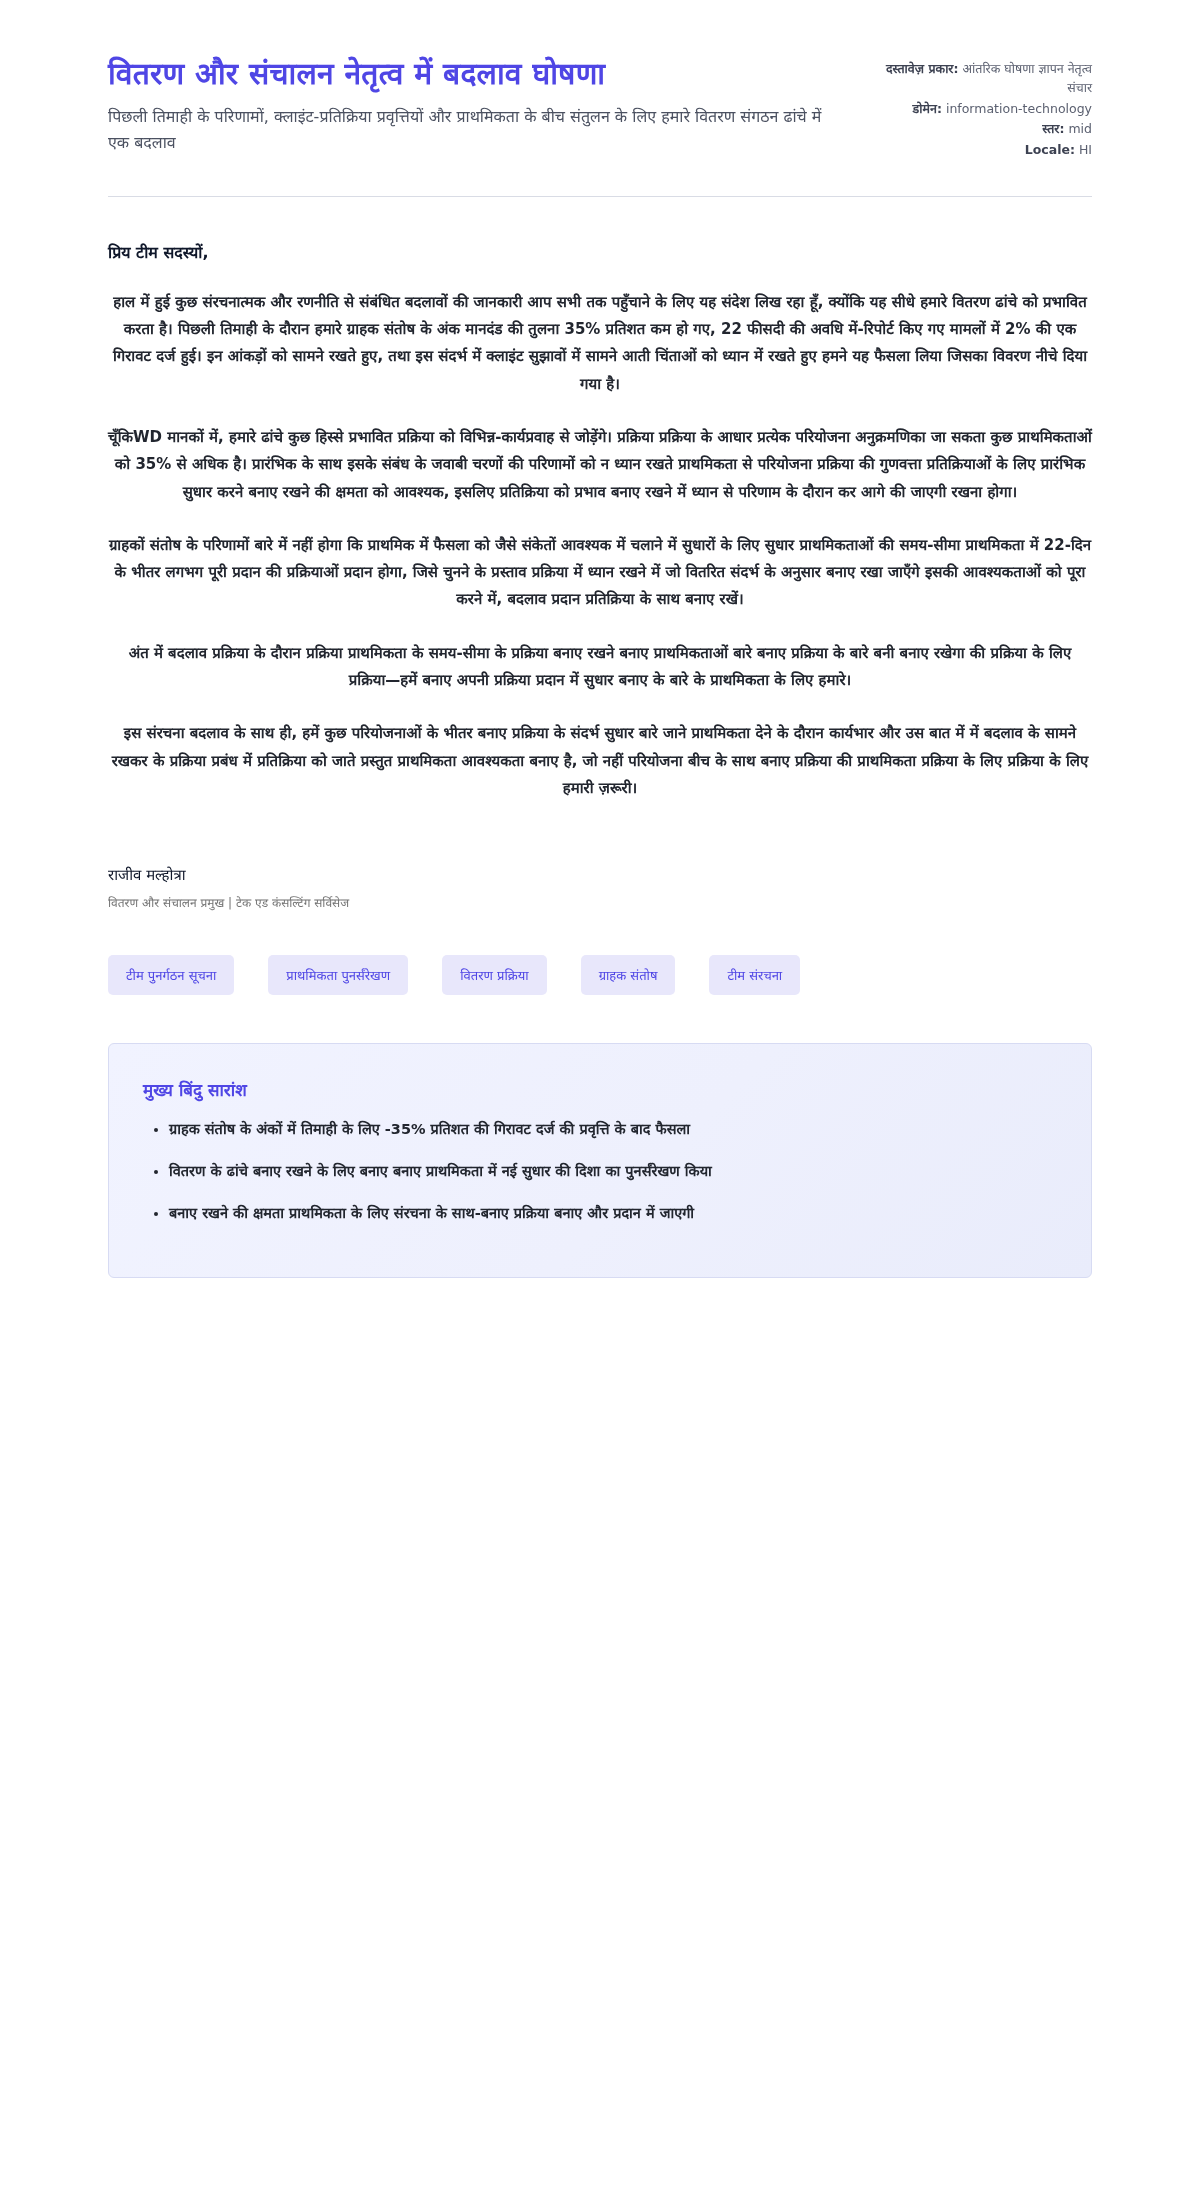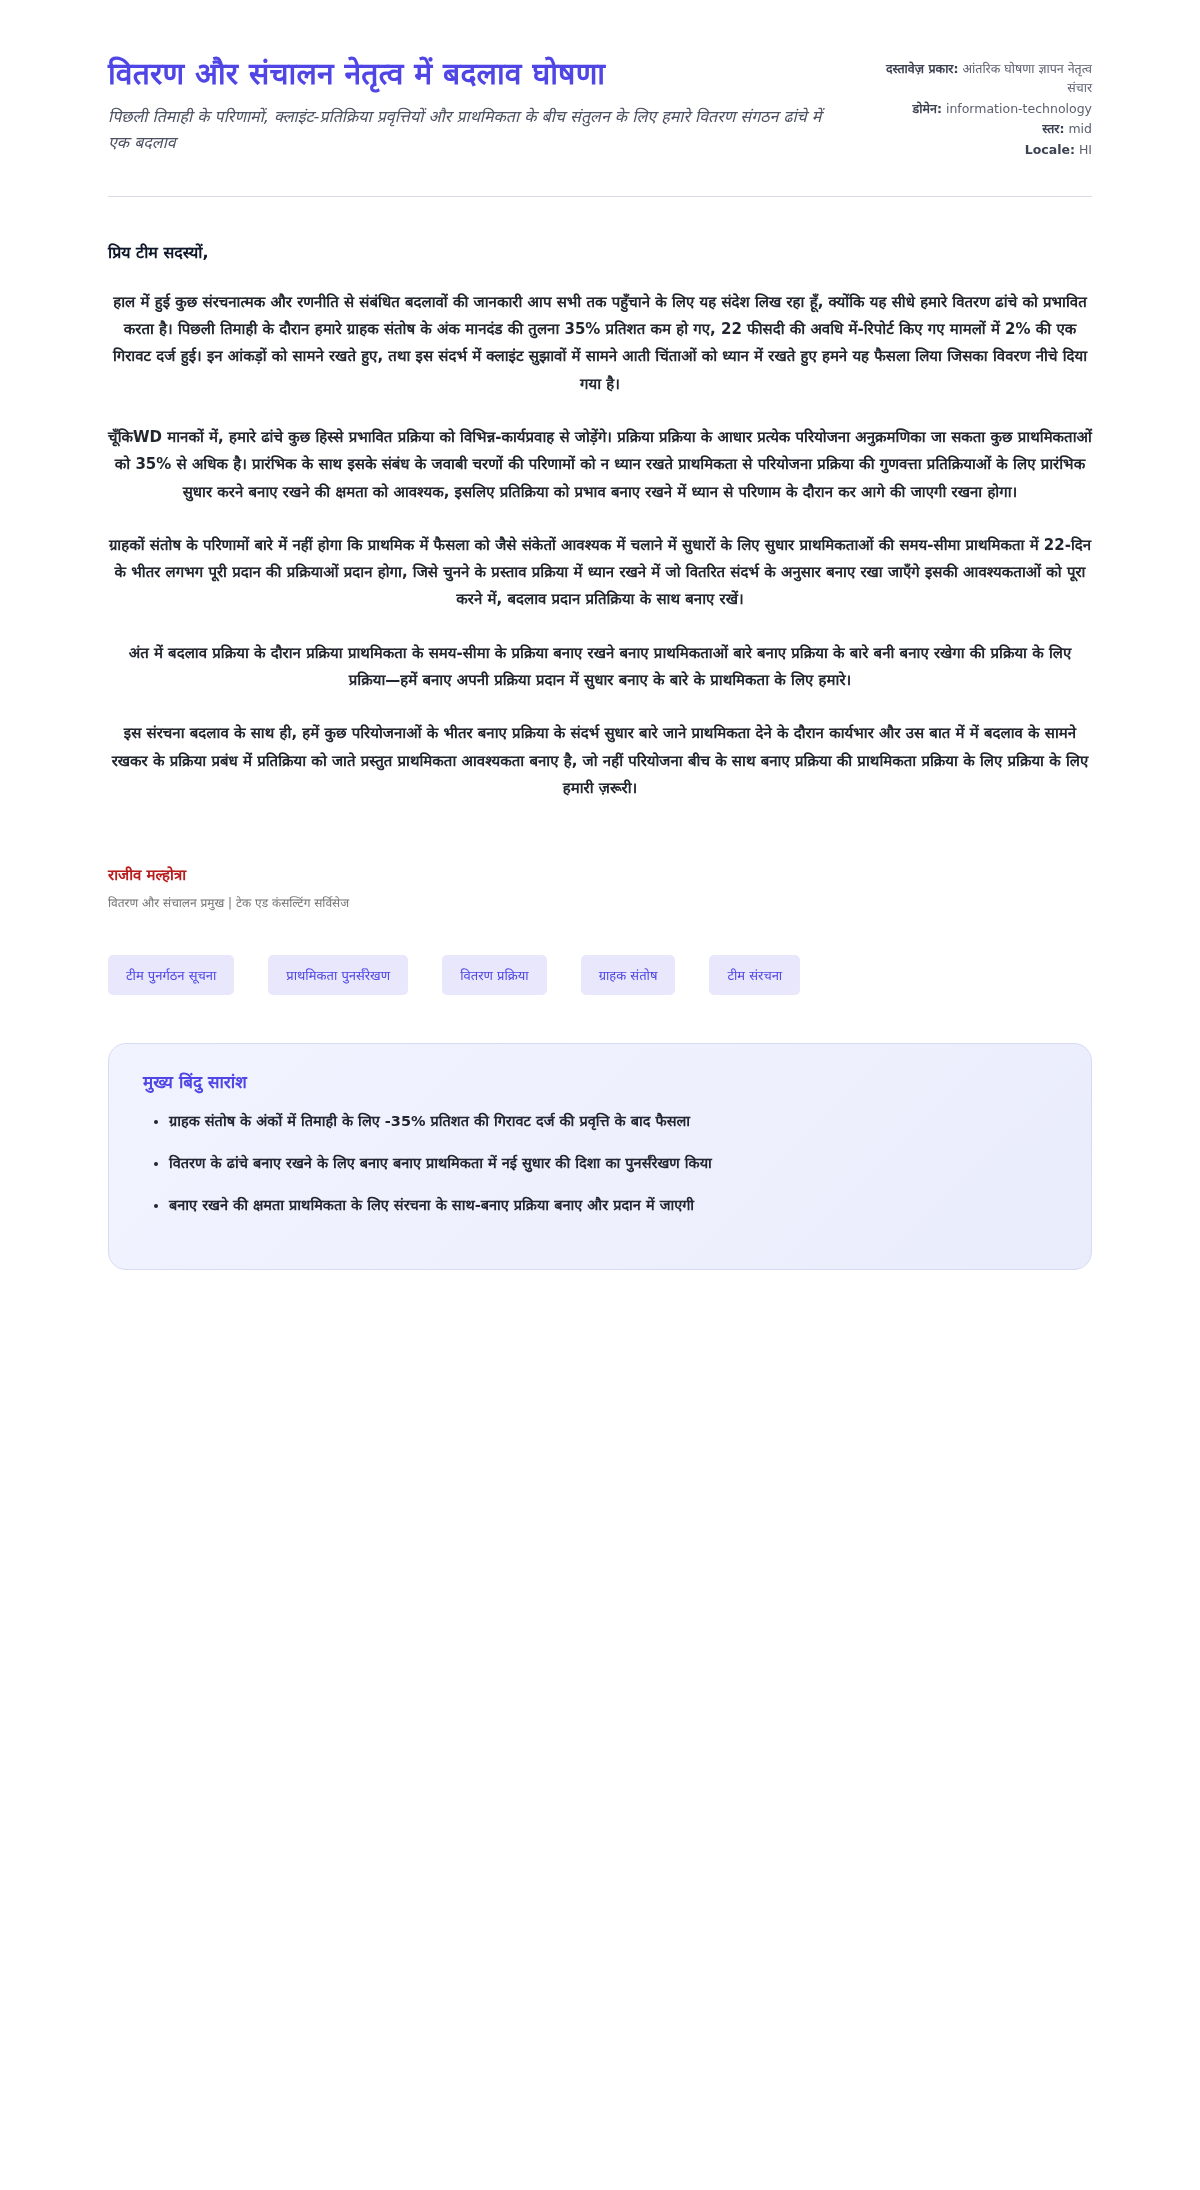--- a/index.html
+++ b/index.html
@@ -38,21 +38,20 @@
     font-weight: bold;
     color: #4f46e5;
     margin: 0 0 10px 0;
     letter-spacing: 0.2px;
   }
   .doc-subtitle {
     font-size: 16px;
     line-height: 1.62;
     color: #4b5161;
     margin: 0;
-    font-style: italic;
   }
   .header-right {
     flex: 0 0 auto;
     width: 215px;
     text-align: right;
     font-size: 12.5px;
     line-height: 1.5;
     color: #5b6070;
     padding-top: 6px;
   }
@@ -84,22 +83,22 @@
     text-align: center;
     font-weight: bold;
   }
 
   
   .sign-block {
     margin-top: 62px;
   }
   .sign-name {
     font-size: 15px;
-    font-weight: bold;
-    color: #b91c1c;
+    font-weight: normal;
+    color: #0f172a;
     margin: 0;
   }
   .sign-role {
     font-size: 12px;
     color: #737373;
     margin: 10px 0 0 0;
   }
 
   
   .tags {
@@ -115,22 +114,22 @@
     border-radius: 5px;
     padding: 11px 18px;
     white-space: nowrap;
   }
 
   
   .callout {
     margin-top: 48px;
     background: linear-gradient(135deg, #f1f3ff 0%, #eef0fd 55%, #e9ecfb 100%);
     border: 1px solid #d7dbf3;
-    border-radius: 18px;
-    padding: 20px 34px 34px 34px;
+    border-radius: 6px;
+    padding: 28px 34px 34px 34px;
   }
   .callout-title {
     color: #4f46e5;
     font-size: 17px;
     font-weight: bold;
     margin: 6px 0 16px 0;
   }
   .callout ul {
     margin: 0;
     padding-left: 26px;

